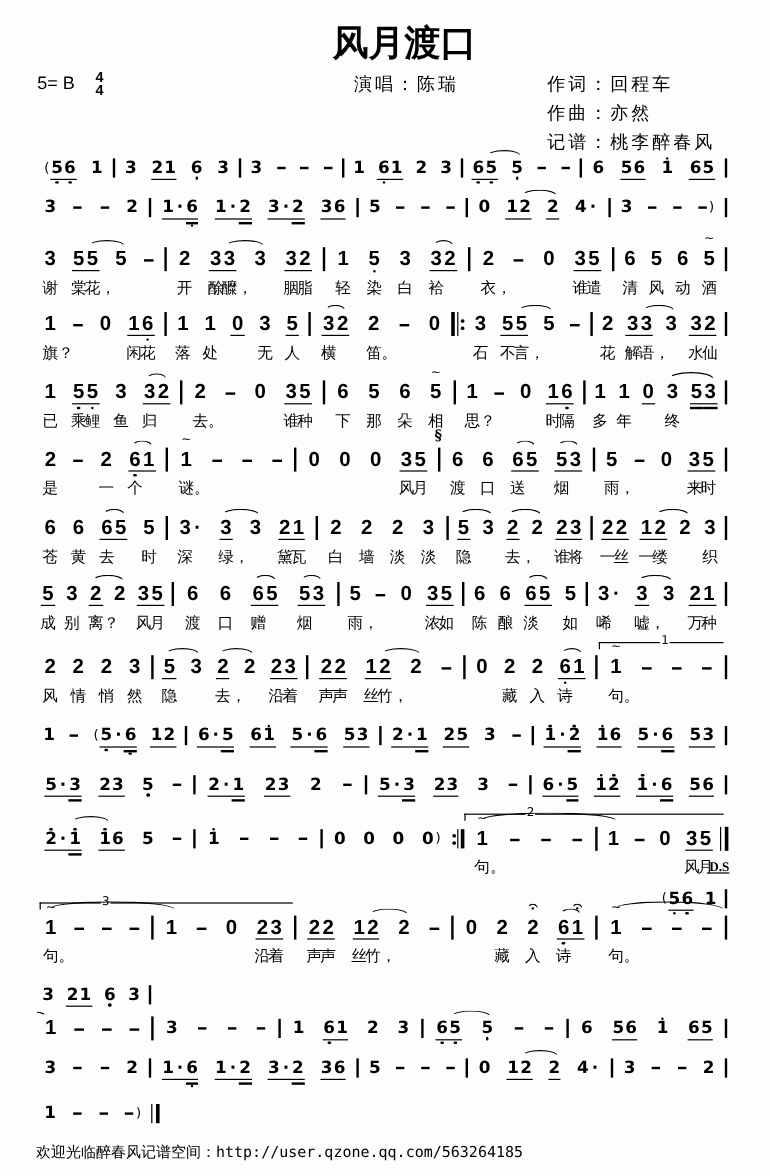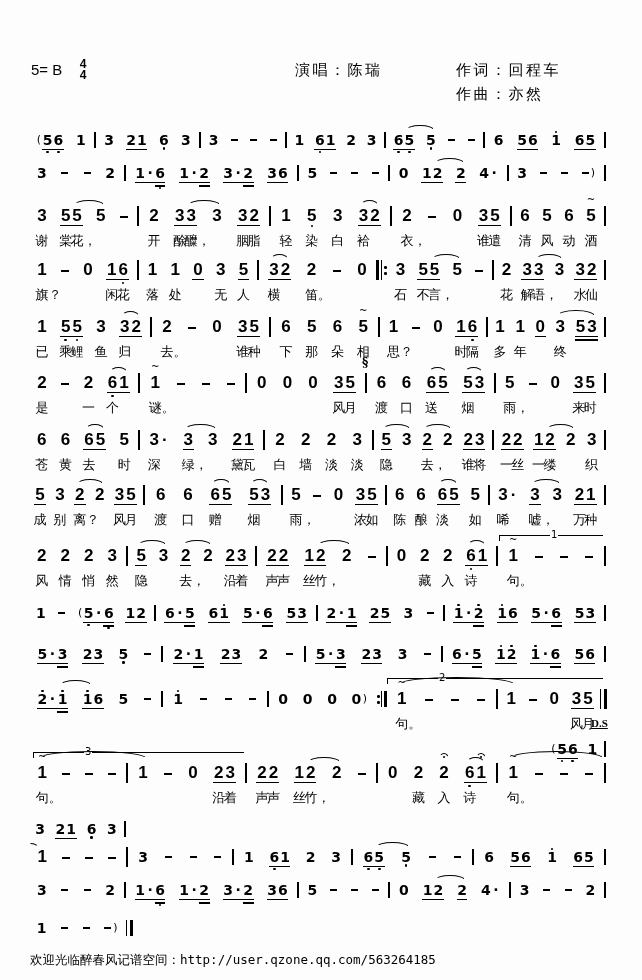--- a/index.html
+++ b/index.html
@@ -48,28 +48,30 @@
 .segno{position:absolute;font:bold 12px/12px "DejaVu Serif",serif;}
 .slur{position:absolute;border:1px solid transparent;border-top-color:#000;border-radius:50% 50% 0 0/100% 100% 0 0;}
 .volta{position:absolute;border-top:1px solid #000;border-left:1px solid #000;height:6px;}
 .volta-label{position:absolute;top:-7px;font:10px/12px "DejaVu Sans",sans-serif;background:#fdfdfd;padding:0 1px;}
 .endmark{position:absolute;font:bold 11px/14px "Liberation Serif",serif;white-space:nowrap;text-decoration:underline;}
 </style>
 </head>
 <body>
 
 <div id="page">
+  <div class="title">风月渡口</div>
   <div class="key">5= B</div>
   <div class="timesig">
     <span>4</span>
     <span>4</span>
   </div>
   <div class="credit" style="left:295px;top:61px;">演唱：陈瑞</div>
   <div class="credit" style="left:456px;top:61px;">作词：回程车</div>
   <div class="credit" style="left:456px;top:85px;">作曲：亦然</div>
+  <div class="credit" style="left:456px;top:109px;">记谱：桃李醉春风</div>
 
   <div id="score">
       <div class="row">
         <div class="m i" style="left: 30px; width: 62px; top: 132px;">
           <span class="it">
             <span class="paren">(</span>
             <span class="g u">
               <span class="nt">5<span class="odot" style="top: 18.5px;"></span></span>
               <span class="nt">6<span class="odot" style="top: 18.5px;"></span></span>
             </span>

